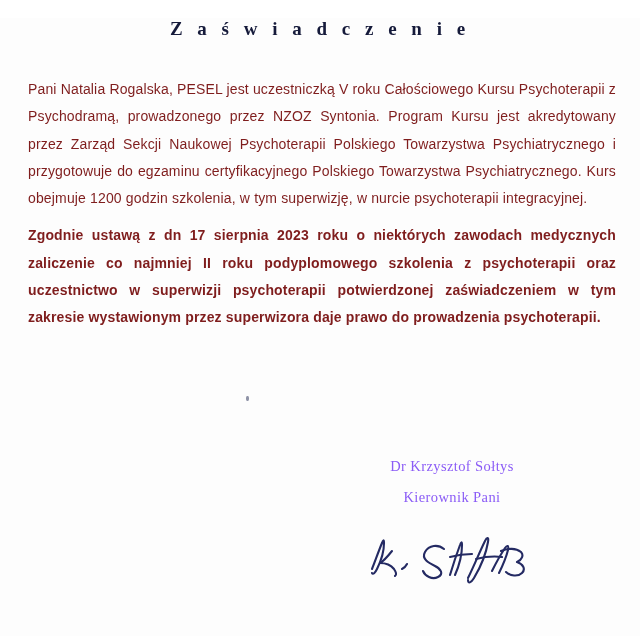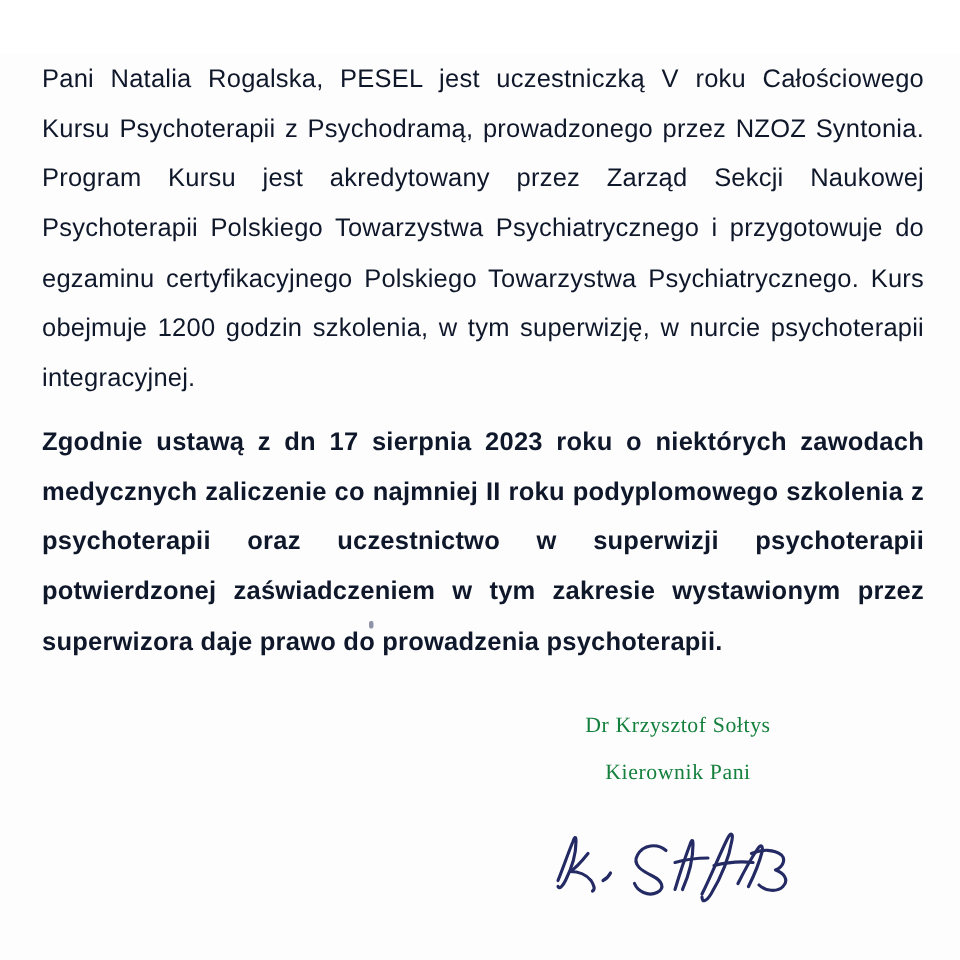--- a/index.html
+++ b/index.html
@@ -29,42 +29,42 @@
     letter-spacing: 5px;
     color: #151a3a;
     margin: 18px 0 0 0;
     font-family: "Liberation Serif", serif;
   }
   .body-block {
     margin: 36px 24px 0 28px;
     width: 588px;
   }
   .para {
-    font-size: 17px;
+    font-size: 14px;
     line-height: 1.95;
-    color: #0f172a;
+    color: #7f1d1d;
     text-align: justify;
     margin: 0 0 6px 0;
     letter-spacing: 0.15px;
   }
   .para.first {
     text-indent: 0;
   }
   .para.second {
     margin-top: 10px;
     font-weight: bold;
   }
   .sig-block {
     position: absolute;
     right: 58px;
     top: 440px;
     width: 260px;
     text-align: center;
     font-family: "Liberation Serif", serif;
-    color: #15803d;
+    color: #8b5cf6;
   }
   .sig-name {
     font-size: 14.5px;
     letter-spacing: 0.4px;
     margin-bottom: 14px;
   }
   .sig-role {
     font-size: 14.5px;
     letter-spacing: 0.4px;
   }
@@ -92,20 +92,21 @@
     width: 640px;
     height: 22px;
     background: #ffffff;
   }
 </style>
 </head>
 <body>
 
 <div class="page">
 
+  <div class="doc-title">Z a ś w i a d c z e n i e</div>
 
   <div class="body-block">
     <p class="para first">Pani  Natalia  Rogalska,  PESEL                          jest  uczestniczką  V  roku Całościowego Kursu Psychoterapii z Psychodramą, prowadzonego przez NZOZ Syntonia. Program Kursu jest akredytowany przez Zarząd Sekcji Naukowej Psychoterapii Polskiego Towarzystwa Psychiatrycznego i przygotowuje  do egzaminu certyfikacyjnego Polskiego Towarzystwa Psychiatrycznego. Kurs obejmuje 1200 godzin szkolenia, w tym superwizję, w nurcie psychoterapii integracyjnej.</p>
     <p class="para second">Zgodnie ustawą z dn 17 sierpnia 2023 roku o niektórych zawodach medycznych zaliczenie co najmniej II roku podyplomowego szkolenia z psychoterapii oraz uczestnictwo w superwizji psychoterapii potwierdzonej zaświadczeniem w tym zakresie wystawionym przez superwizora daje prawo do prowadzenia psychoterapii.</p>
   </div>
 
   <div class="speck"></div>
 
   <div class="sig-block">
     <div class="sig-name">Dr Krzysztof Sołtys</div>

